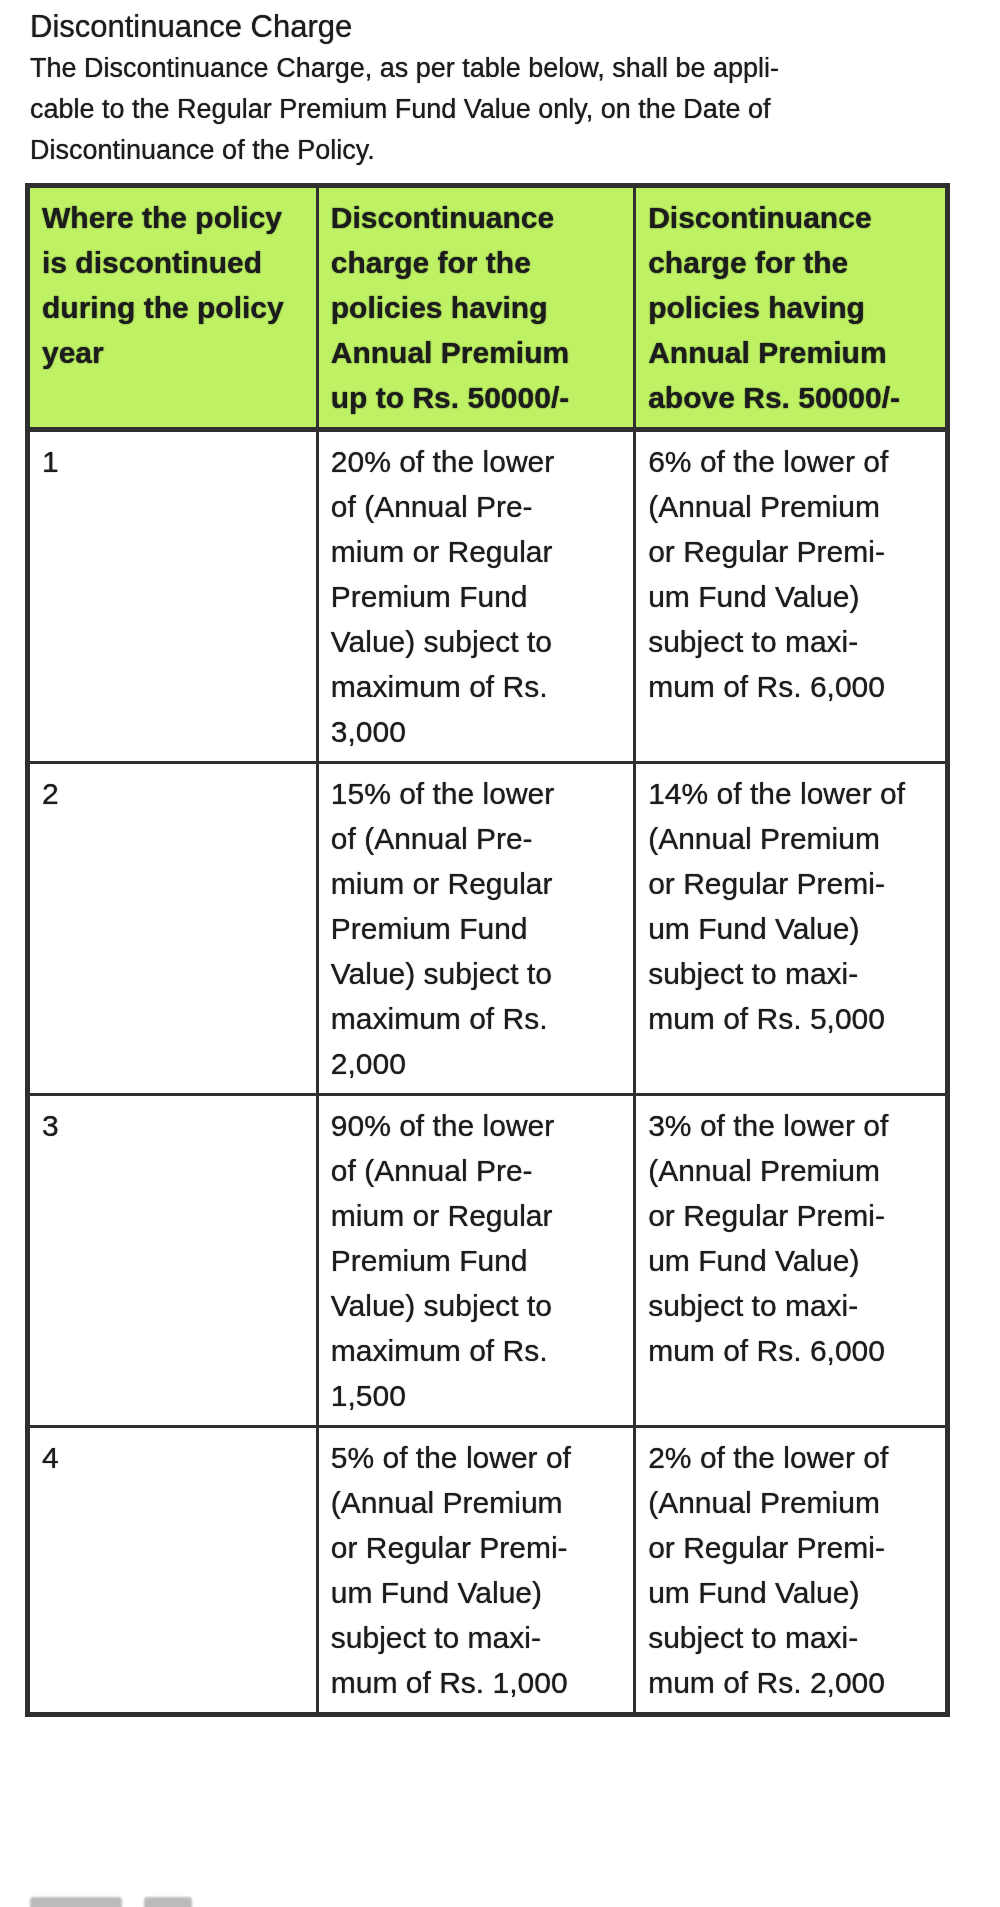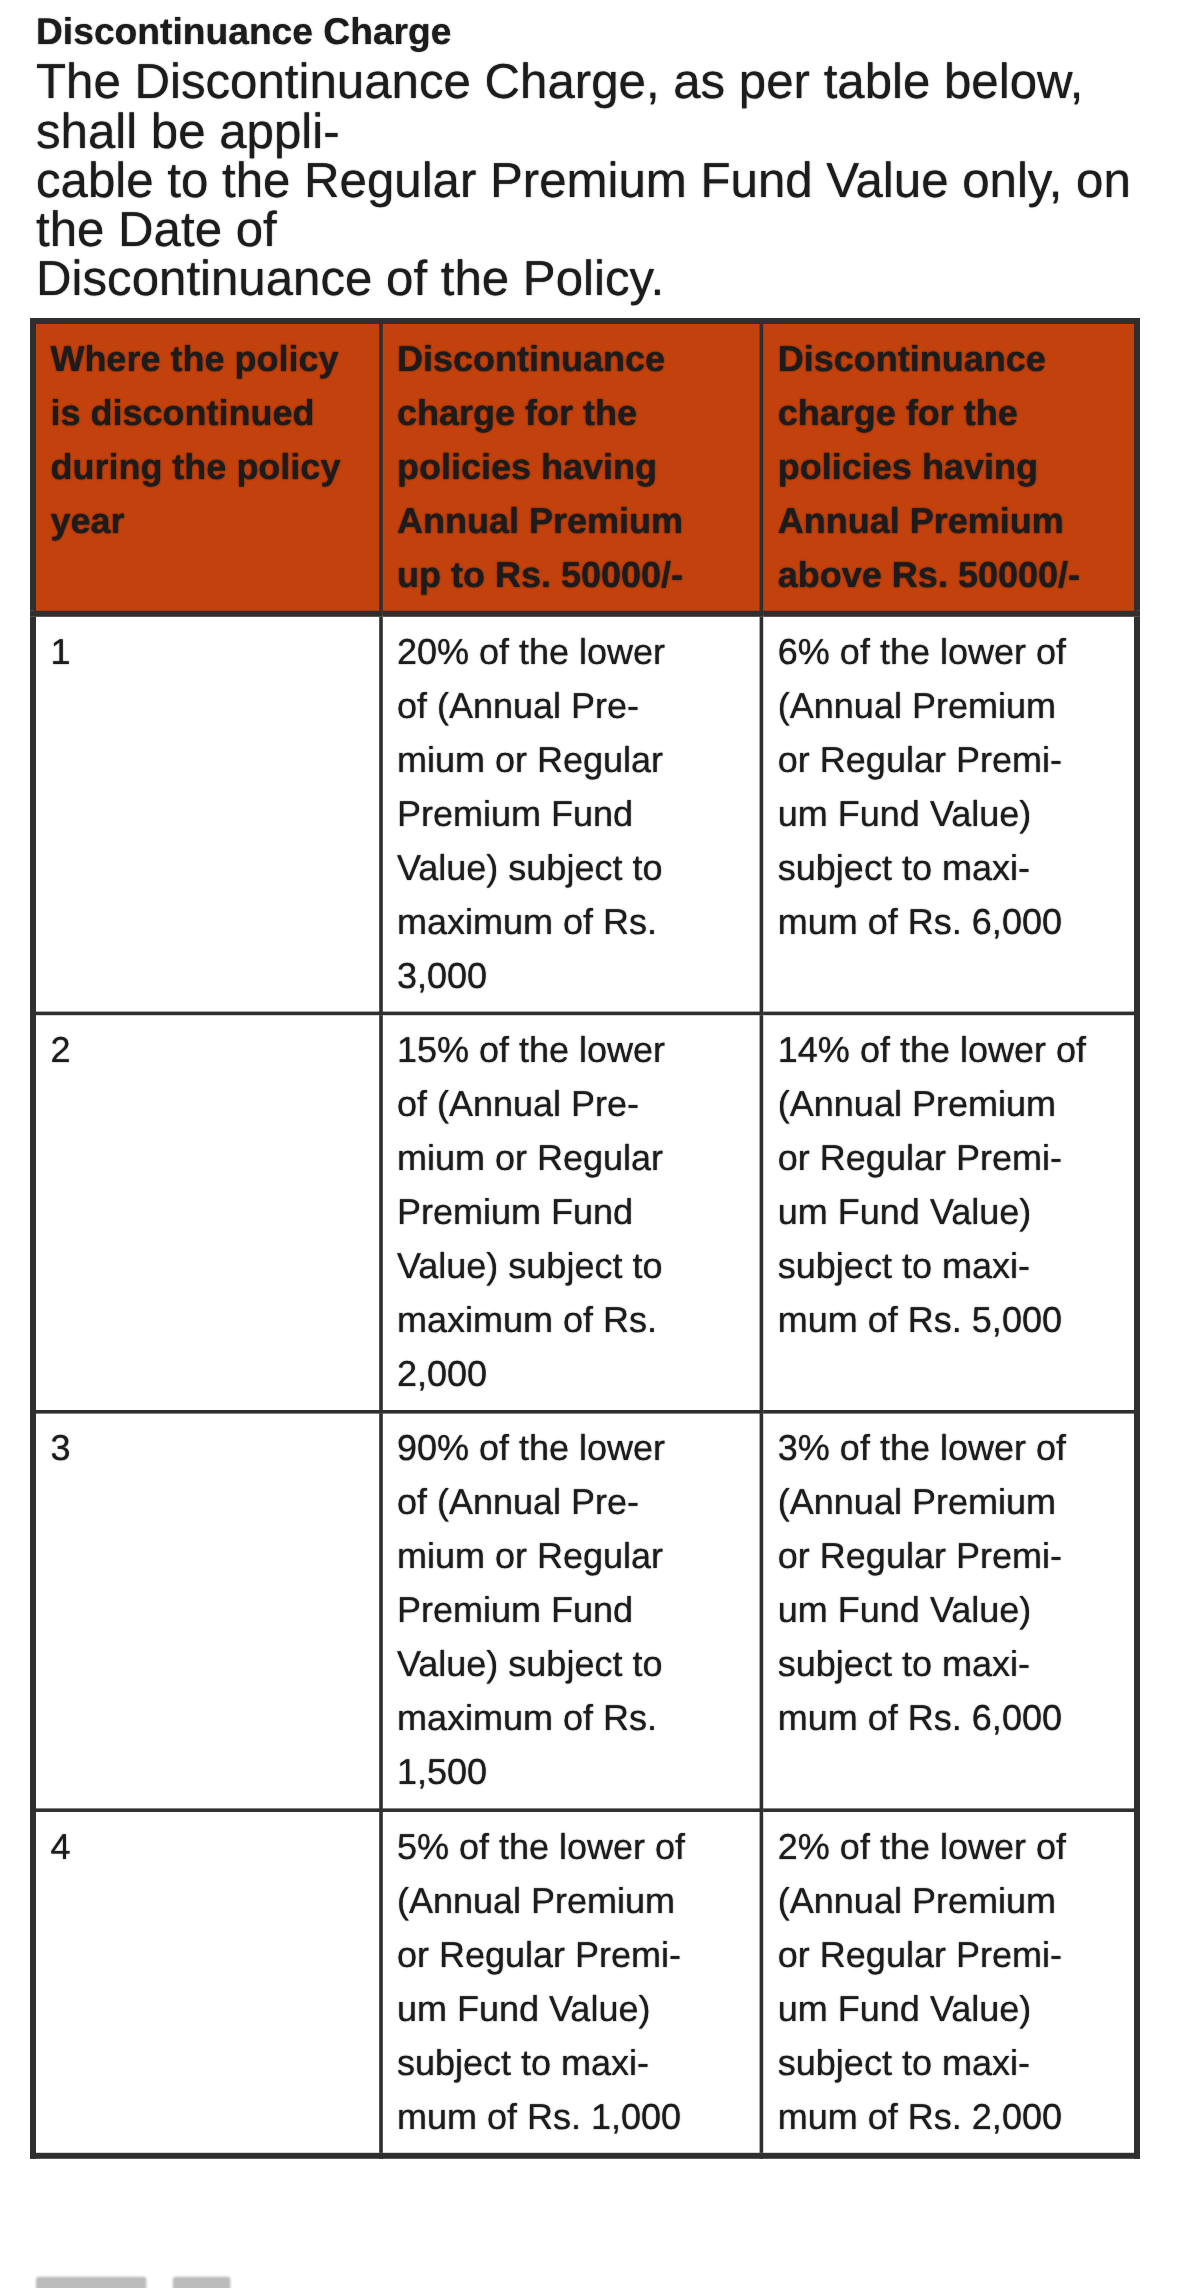--- a/index.html
+++ b/index.html
@@ -19,24 +19,24 @@
     padding: 6px 28px 0 30px;
   }
   
   .scan-text {
     text-shadow: 0 0 1px rgba(25,25,25,0.9);
   }
   .title {
     font-size: 31px;
     line-height: 42px;
     margin: 0;
-    font-weight: bold;
+    font-weight: normal;
   }
   .intro {
-    font-size: 41px;
+    font-size: 27px;
     line-height: 41px;
     margin: 0;
     white-space: pre-line;
   }
   table.charge-table {
     border-collapse: collapse;
     width: 925px;
     margin-left: -5px;
     margin-top: 12px;
     table-layout: fixed;
@@ -50,21 +50,21 @@
   .charge-table th, .charge-table td {
     vertical-align: top;
     text-align: left;
     padding: 7px 12px 7px 12px;
     font-size: 30px;
     line-height: 45px;
     white-space: pre-line;
     text-shadow: 0 0 1px rgba(25,25,25,0.9);
   }
   .charge-table thead th {
-    background: #c2410c;
+    background: #bef264;
     font-weight: bold;
     border-bottom-width: 5px;
     text-shadow: 0 0 1.4px rgba(15,15,15,0.95);
   }
   .col-year   { width: 31.5%; }
   .col-upto   { width: 34.5%; }
   .col-above  { width: 34%; }
   .footnote {
     font-size: 31px;
     line-height: 41px;

